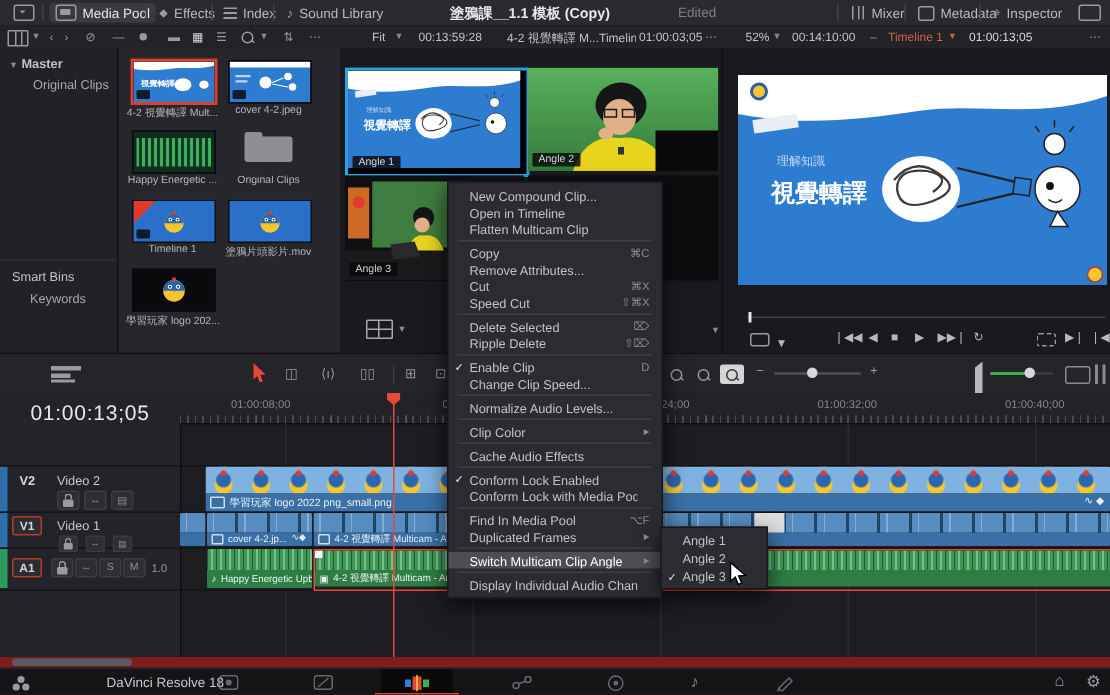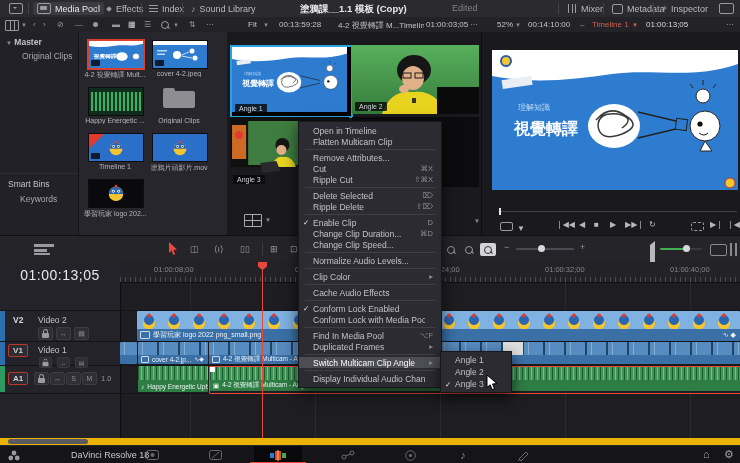--- a/index.html
+++ b/index.html
@@ -1,16 +1,16 @@
 <!DOCTYPE html>
 <html><head>
 <meta charset="utf-8">
 <style>
   html,body{margin:0;padding:0;background:#000;}
-  #app{position:relative;width:740px;height:463px;background:#eab308;overflow:hidden;
+  #app{position:relative;width:740px;height:463px;background:#7f1d1d;overflow:hidden;
        font-family:"Liberation Sans",sans-serif;color:#c8c8cc;-webkit-font-smoothing:antialiased;}
   .abs{position:absolute;} .t9{font-size:9px;padding-left:46px;} .dimmer{color:#7c7c82;}
   .nowrap{white-space:nowrap;overflow:hidden;}
 
   
   #topbar{left:0;top:0;width:740px;height:17px;background:#2a2a2f;border-bottom:1px solid #0e0e11;}
   .tb-btn{position:absolute;top:2px;height:13px;display:flex;align-items:center;gap:4px;font-size:9px;color:#b9b9be;padding:0 4px;border-radius:3px;}
   .tb-btn.active{background:#3a3a41;color:#e6e6ea;}
   .tb-sep{position:absolute;top:3px;width:1px;height:11px;background:#424248;}
   .ic-box{width:12px;height:9px;border:1px solid #9a9aa0;border-radius:2px;display:inline-block;position:relative;}
@@ -620,42 +620,52 @@
         </svg>
       </span>
 
     <span class="abs" style="left:703px;top:2px;color:#9a9aa0;font-size:11px">⌂</span>
     <span class="abs" style="left:724px;top:2px;color:#9a9aa0;font-size:11px">⚙</span>
   </div>
 
   <div id="ctxmenu">
       <div class="mi">
         <span class="chk"></span>
+        <span class="ml">New Compound Clip...</span>
+        <span class="ms"></span>
+      </div>
+      <div class="mi">
+        <span class="chk"></span>
         <span class="ml">Open in Timeline</span>
         <span class="ms"></span>
       </div>
       <div class="mi">
         <span class="chk"></span>
         <span class="ml">Flatten Multicam Clip</span>
         <span class="ms"></span>
       </div>
       <div class="msep"></div>
+      <div class="mi">
+        <span class="chk"></span>
+        <span class="ml">Copy</span>
+        <span class="ms">⌘C</span>
+      </div>
       <div class="mi">
         <span class="chk"></span>
         <span class="ml">Remove Attributes...</span>
         <span class="ms"></span>
       </div>
       <div class="mi">
         <span class="chk"></span>
         <span class="ml">Cut</span>
         <span class="ms">⌘X</span>
       </div>
       <div class="mi">
         <span class="chk"></span>
-        <span class="ml">Ripple Cut</span>
+        <span class="ml">Speed Cut</span>
         <span class="ms">⇧⌘X</span>
       </div>
       <div class="msep"></div>
       <div class="mi">
         <span class="chk"></span>
         <span class="ml">Delete Selected</span>
         <span class="ms">⌦</span>
       </div>
       <div class="mi">
         <span class="chk"></span>
@@ -663,25 +673,20 @@
         <span class="ms">⇧⌦</span>
       </div>
       <div class="msep"></div>
       <div class="mi">
         <span class="chk">✓</span>
         <span class="ml">Enable Clip</span>
         <span class="ms">D</span>
       </div>
       <div class="mi">
         <span class="chk"></span>
-        <span class="ml">Change Clip Duration...</span>
-        <span class="ms">⌘D</span>
-      </div>
-      <div class="mi">
-        <span class="chk"></span>
         <span class="ml">Change Clip Speed...</span>
         <span class="ms"></span>
       </div>
       <div class="msep"></div>
       <div class="mi">
         <span class="chk"></span>
         <span class="ml">Normalize Audio Levels...</span>
         <span class="ms"></span>
       </div>
       <div class="msep"></div>

